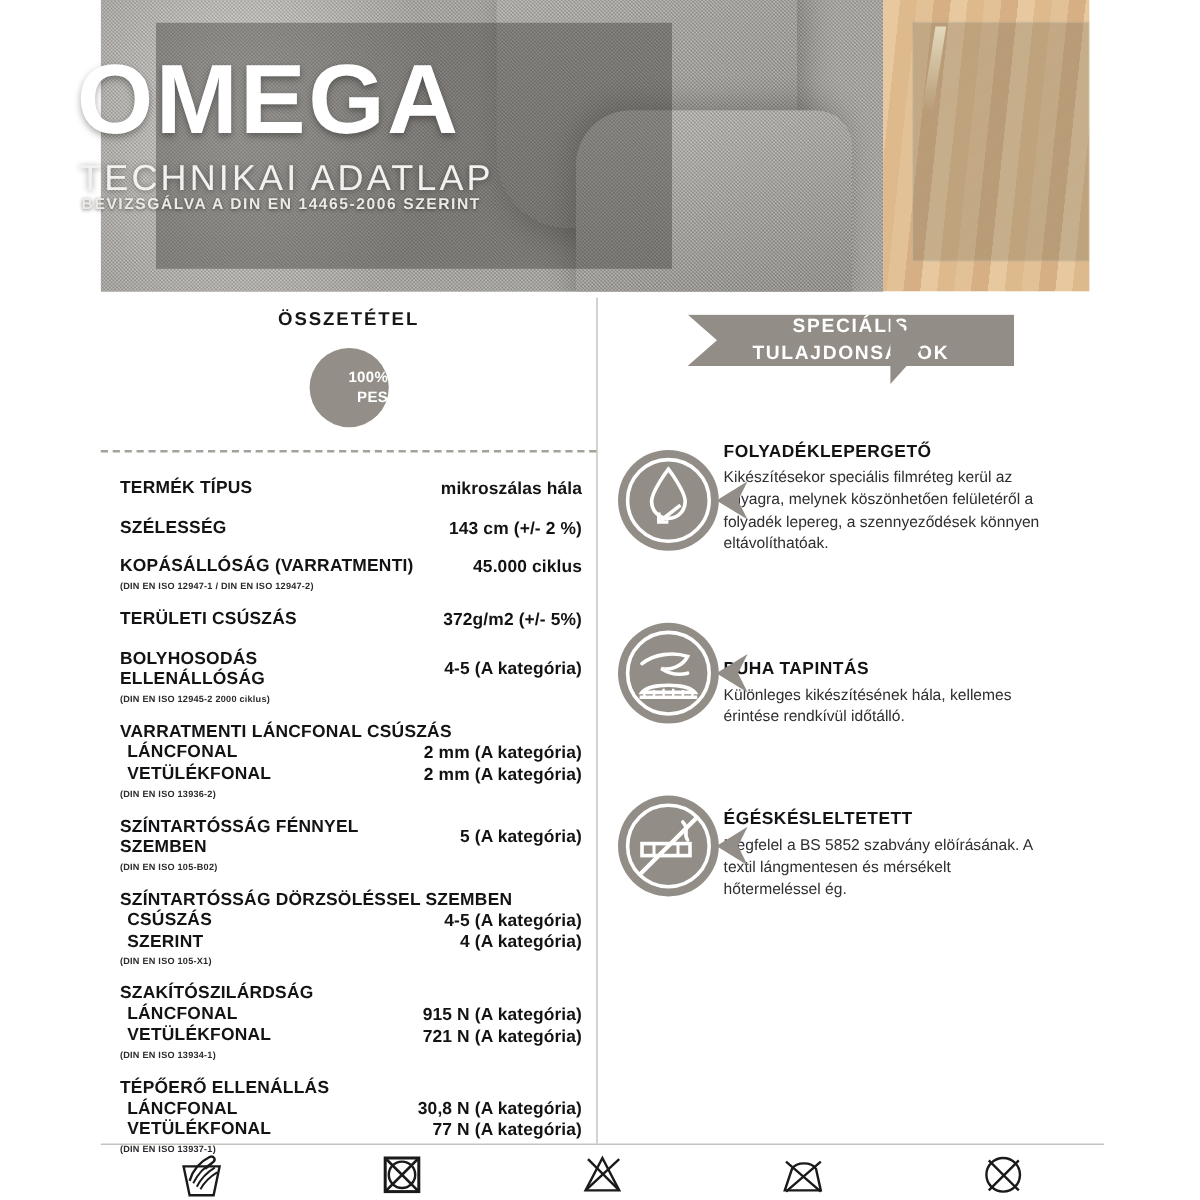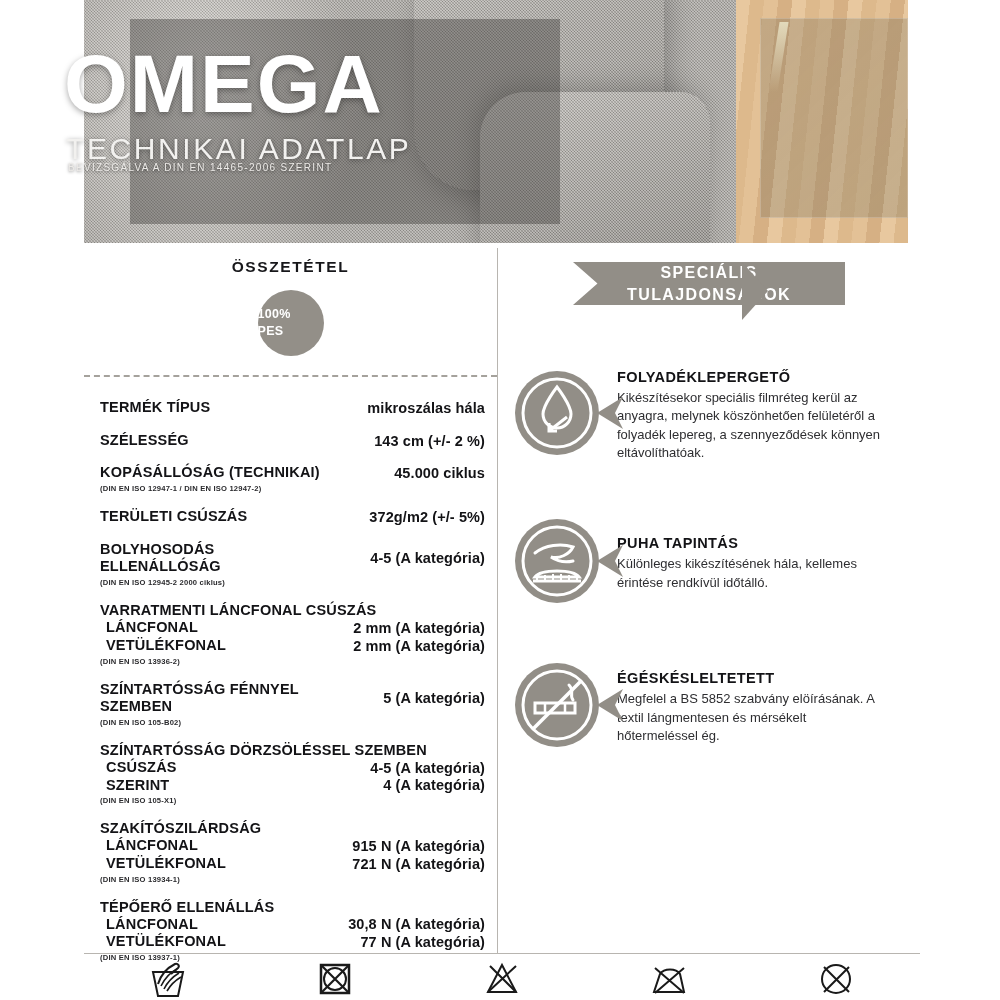--- a/index.html
+++ b/index.html
@@ -75,41 +75,41 @@
     color:#fff; font-size: 82px; font-weight: 700; letter-spacing: 2px; line-height: 1;
     text-shadow: 0 2px 6px rgba(0,0,0,.35);
   }
   .hero-sub {
     position:absolute; left: 66px; top: 134px; width: 420px;
     color:#f2f1ef; font-size: 30px; font-weight: 400; letter-spacing: 2.6px; line-height:1;
     text-shadow: 0 1px 5px rgba(0,0,0,.4);
   }
   .hero-note {
     position:absolute; left: 68px; top: 162px; width: 420px;
-    color:#eceae7; font-size: 10px; font-weight:400; letter-spacing: 1.3px;
+    color:#eceae7; font-size: 13px; font-weight:700; letter-spacing: 1.3px;
     text-shadow: 0 1px 3px rgba(0,0,0,.5);
   }
 
   
   .divider-v {
     position:absolute; left: 497px; top: 248px; width: 1px; height: 705px;
     background: #b8b5b0;
   }
   .left-col { position:absolute; left: 84px; top: 248px; width: 413px; }
   .right-col { position:absolute; left: 499px; top: 248px; width: 420px; }
 
   
   .comp-title {
     text-align:center; font-size: 15.5px; font-weight: 700; letter-spacing: 1.6px;
     color:#17171a; margin-top: 10px;
   }
   .comp-badge {
     width: 66px; height: 66px; border-radius: 50%;
     background:#938f88; color:#fff; margin: 14px auto 0;
-    display:flex; flex-direction:column; align-items:flex-start; justify-content:center;
+    display:flex; flex-direction:column; align-items:flex-end; justify-content:center;
     font-size: 12.5px; font-weight:700; line-height: 1.35; letter-spacing:.3px;
   }
   .dashed {
     margin: 19px 0 0 0; height:0;
     border-top: 2px dashed #a5a29c;
   }
 
   
   .specs { margin-top: 22px; padding-left: 16px; padding-right: 12px; }
   .spec-row { margin-bottom: 15px; }
@@ -143,21 +143,21 @@
     clip-path: polygon(0 0, 100% 0, 100% 50%, 100% 100%, 0 100%, 9% 50%);
   }
   .banner-tail-r {
     position:absolute; left: 742px; top: 262px; width: 0; height: 0;
     border-top: 29px solid transparent; border-bottom: 29px solid transparent;
     border-left: 26px solid #928e87;
   }
 
   
   .features { margin-top: 58px; padding-left: 12px; }
-  .feature { display:flex; align-items:center; gap: 14px; margin-bottom: 52px; }
+  .feature { display:flex; align-items:flex-end; margin-bottom: 52px; }
   .feat-icon { position:relative; width: 92px; height: 92px; flex: 0 0 92px; }
   .feat-icon svg { display:block; }
   .feat-text { padding-top: 6px; }
   .feat-title {
     font-size: 14.5px; font-weight: 700; color:#131316; letter-spacing:.4px;
     margin-bottom: 4px;
   }
   .feat-body {
     font-size: 13px; font-weight: 400; color:#2e2e31; line-height: 1.42; max-width: 268px;
   }
@@ -207,21 +207,21 @@
           </div>
         </div>
         <div class="spec-row">
           <div class="spec-line">
             <div class="spec-name">SZÉLESSÉG</div>
             <div class="spec-val">143 cm (+/- 2 %)</div>
           </div>
         </div>
         <div class="spec-row">
           <div class="spec-line">
-            <div class="spec-name">KOPÁSÁLLÓSÁG (TECHNIKAI)</div>
+            <div class="spec-name">KOPÁSÁLLÓSÁG (VARRATMENTI)</div>
             <div class="spec-val">45.000 ciklus</div>
           </div>
           <div class="spec-std">(DIN EN ISO 12947-1  /  DIN EN ISO 12947-2)</div>
         </div>
         <div class="spec-row">
           <div class="spec-line">
             <div class="spec-name">TERÜLETI CSÚSZÁS</div>
             <div class="spec-val">372g/m2 (+/- 5%)</div>
           </div>
         </div>

